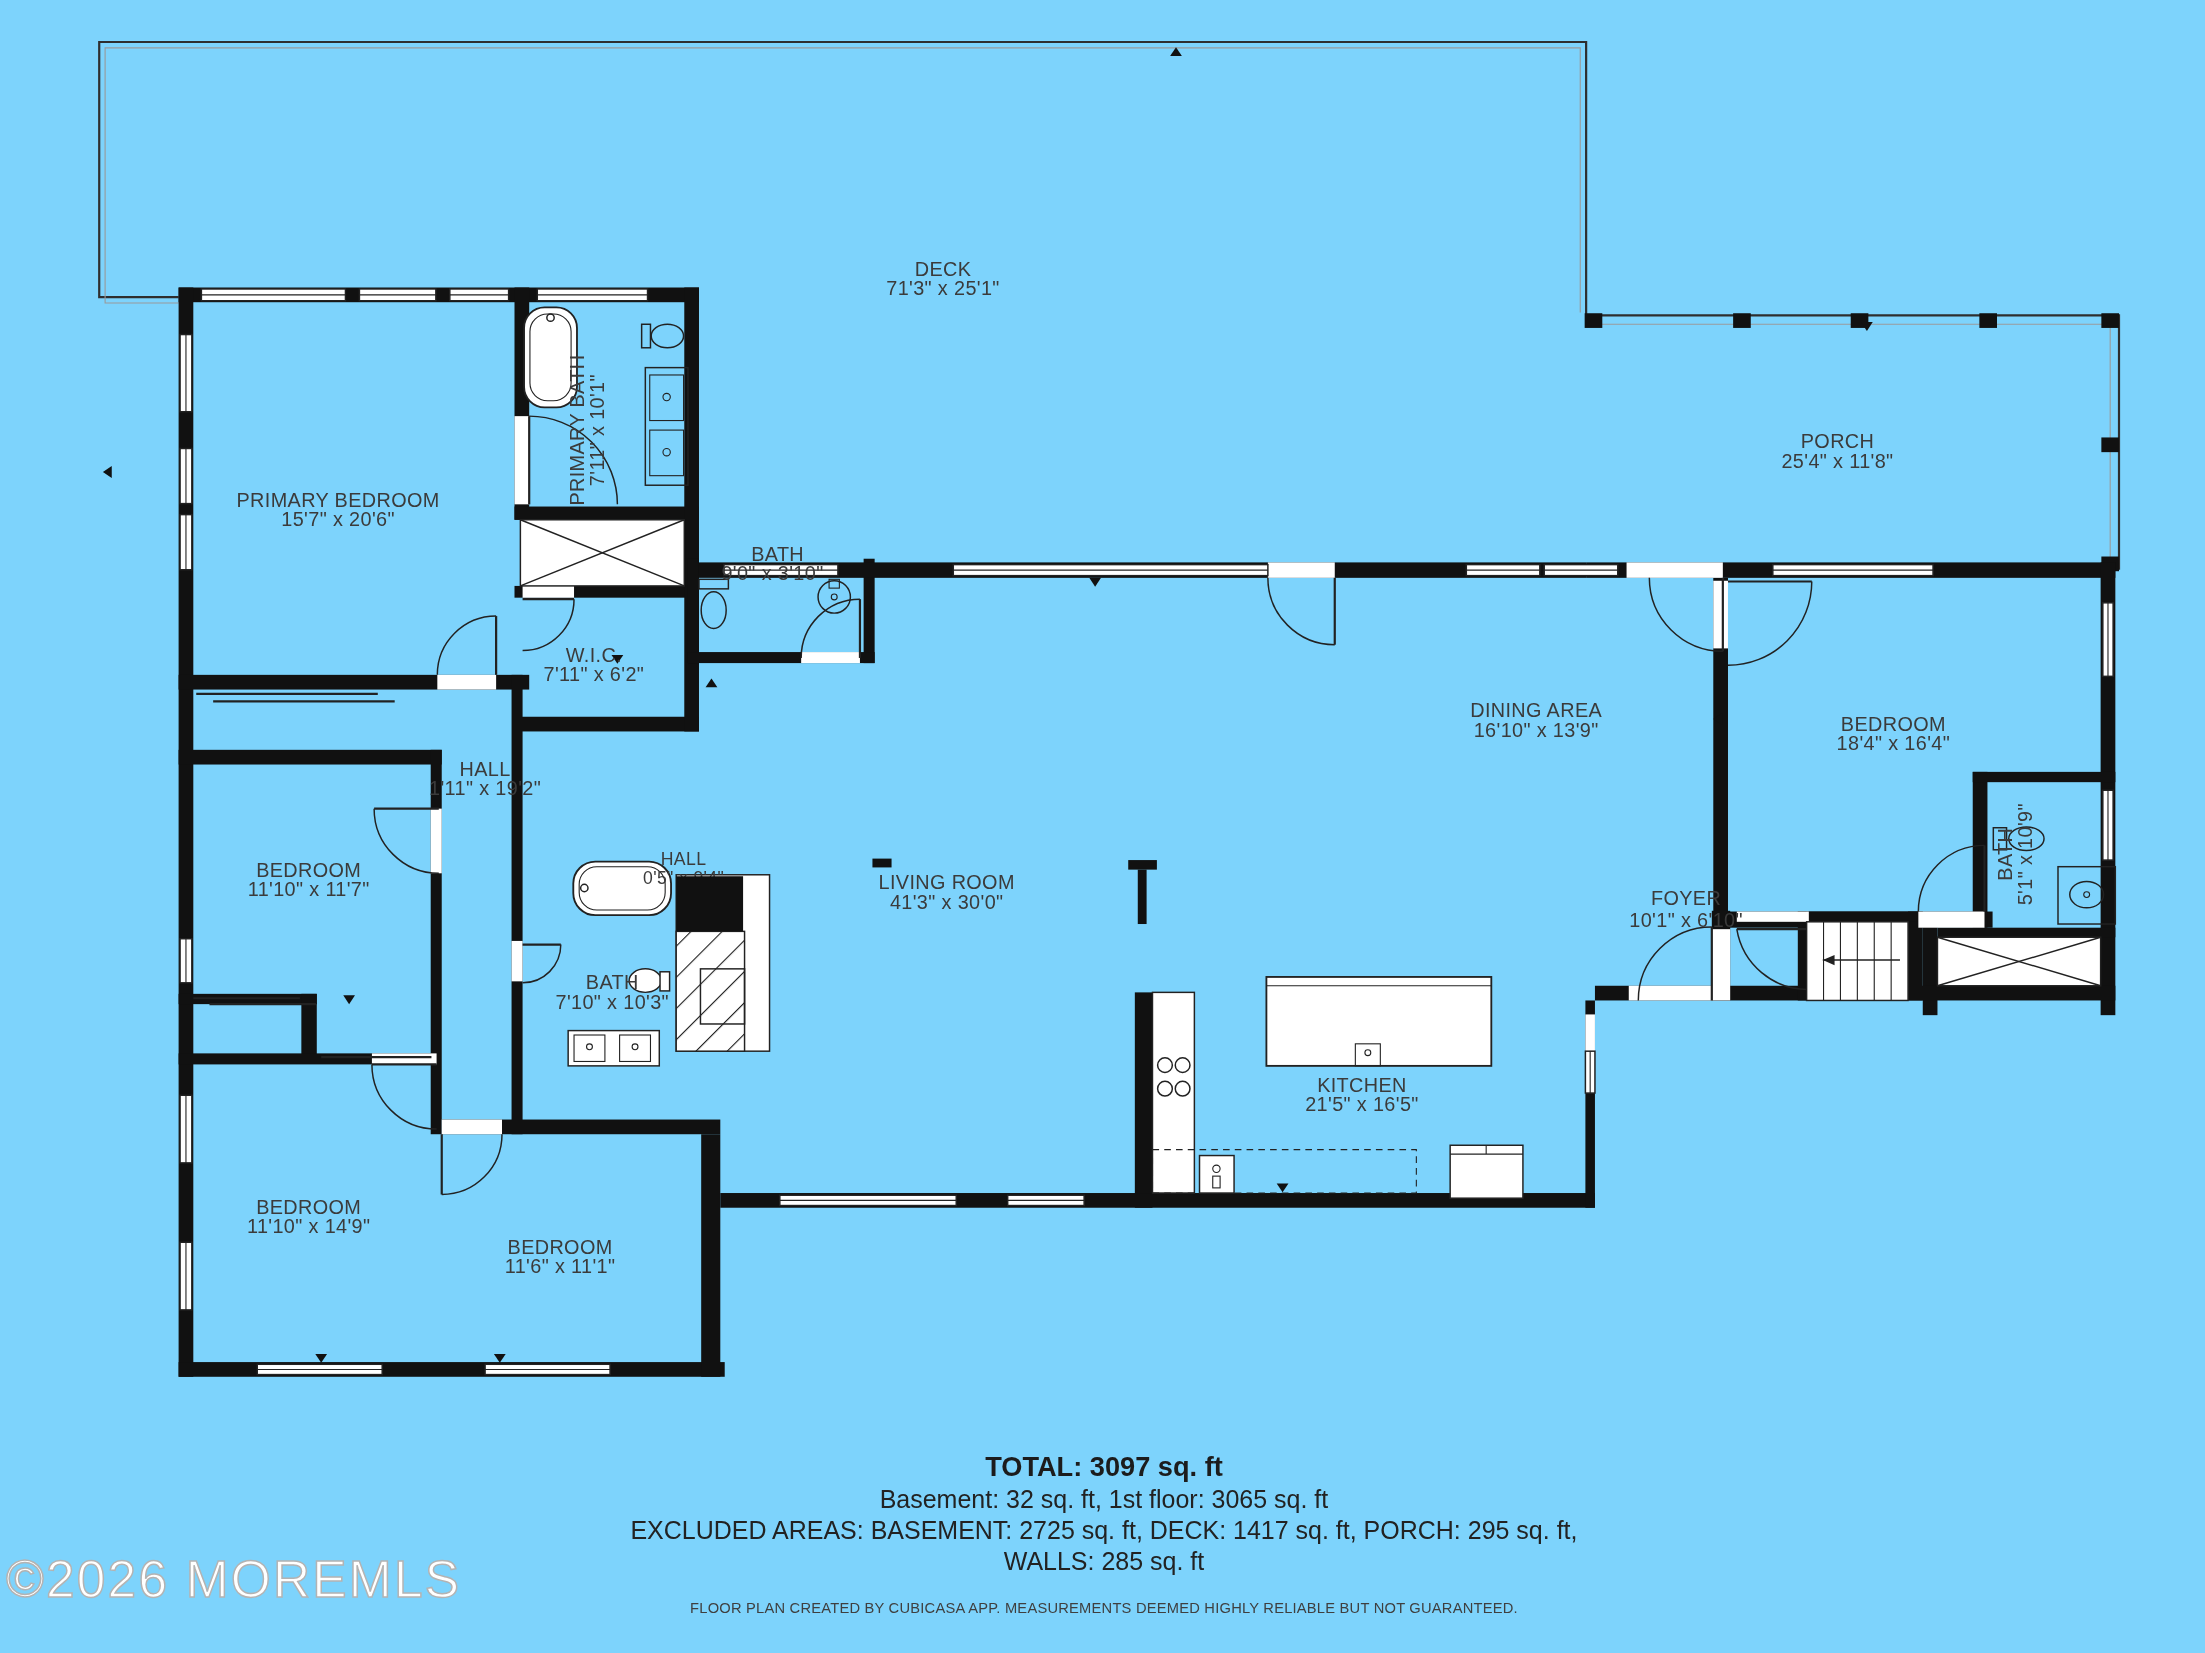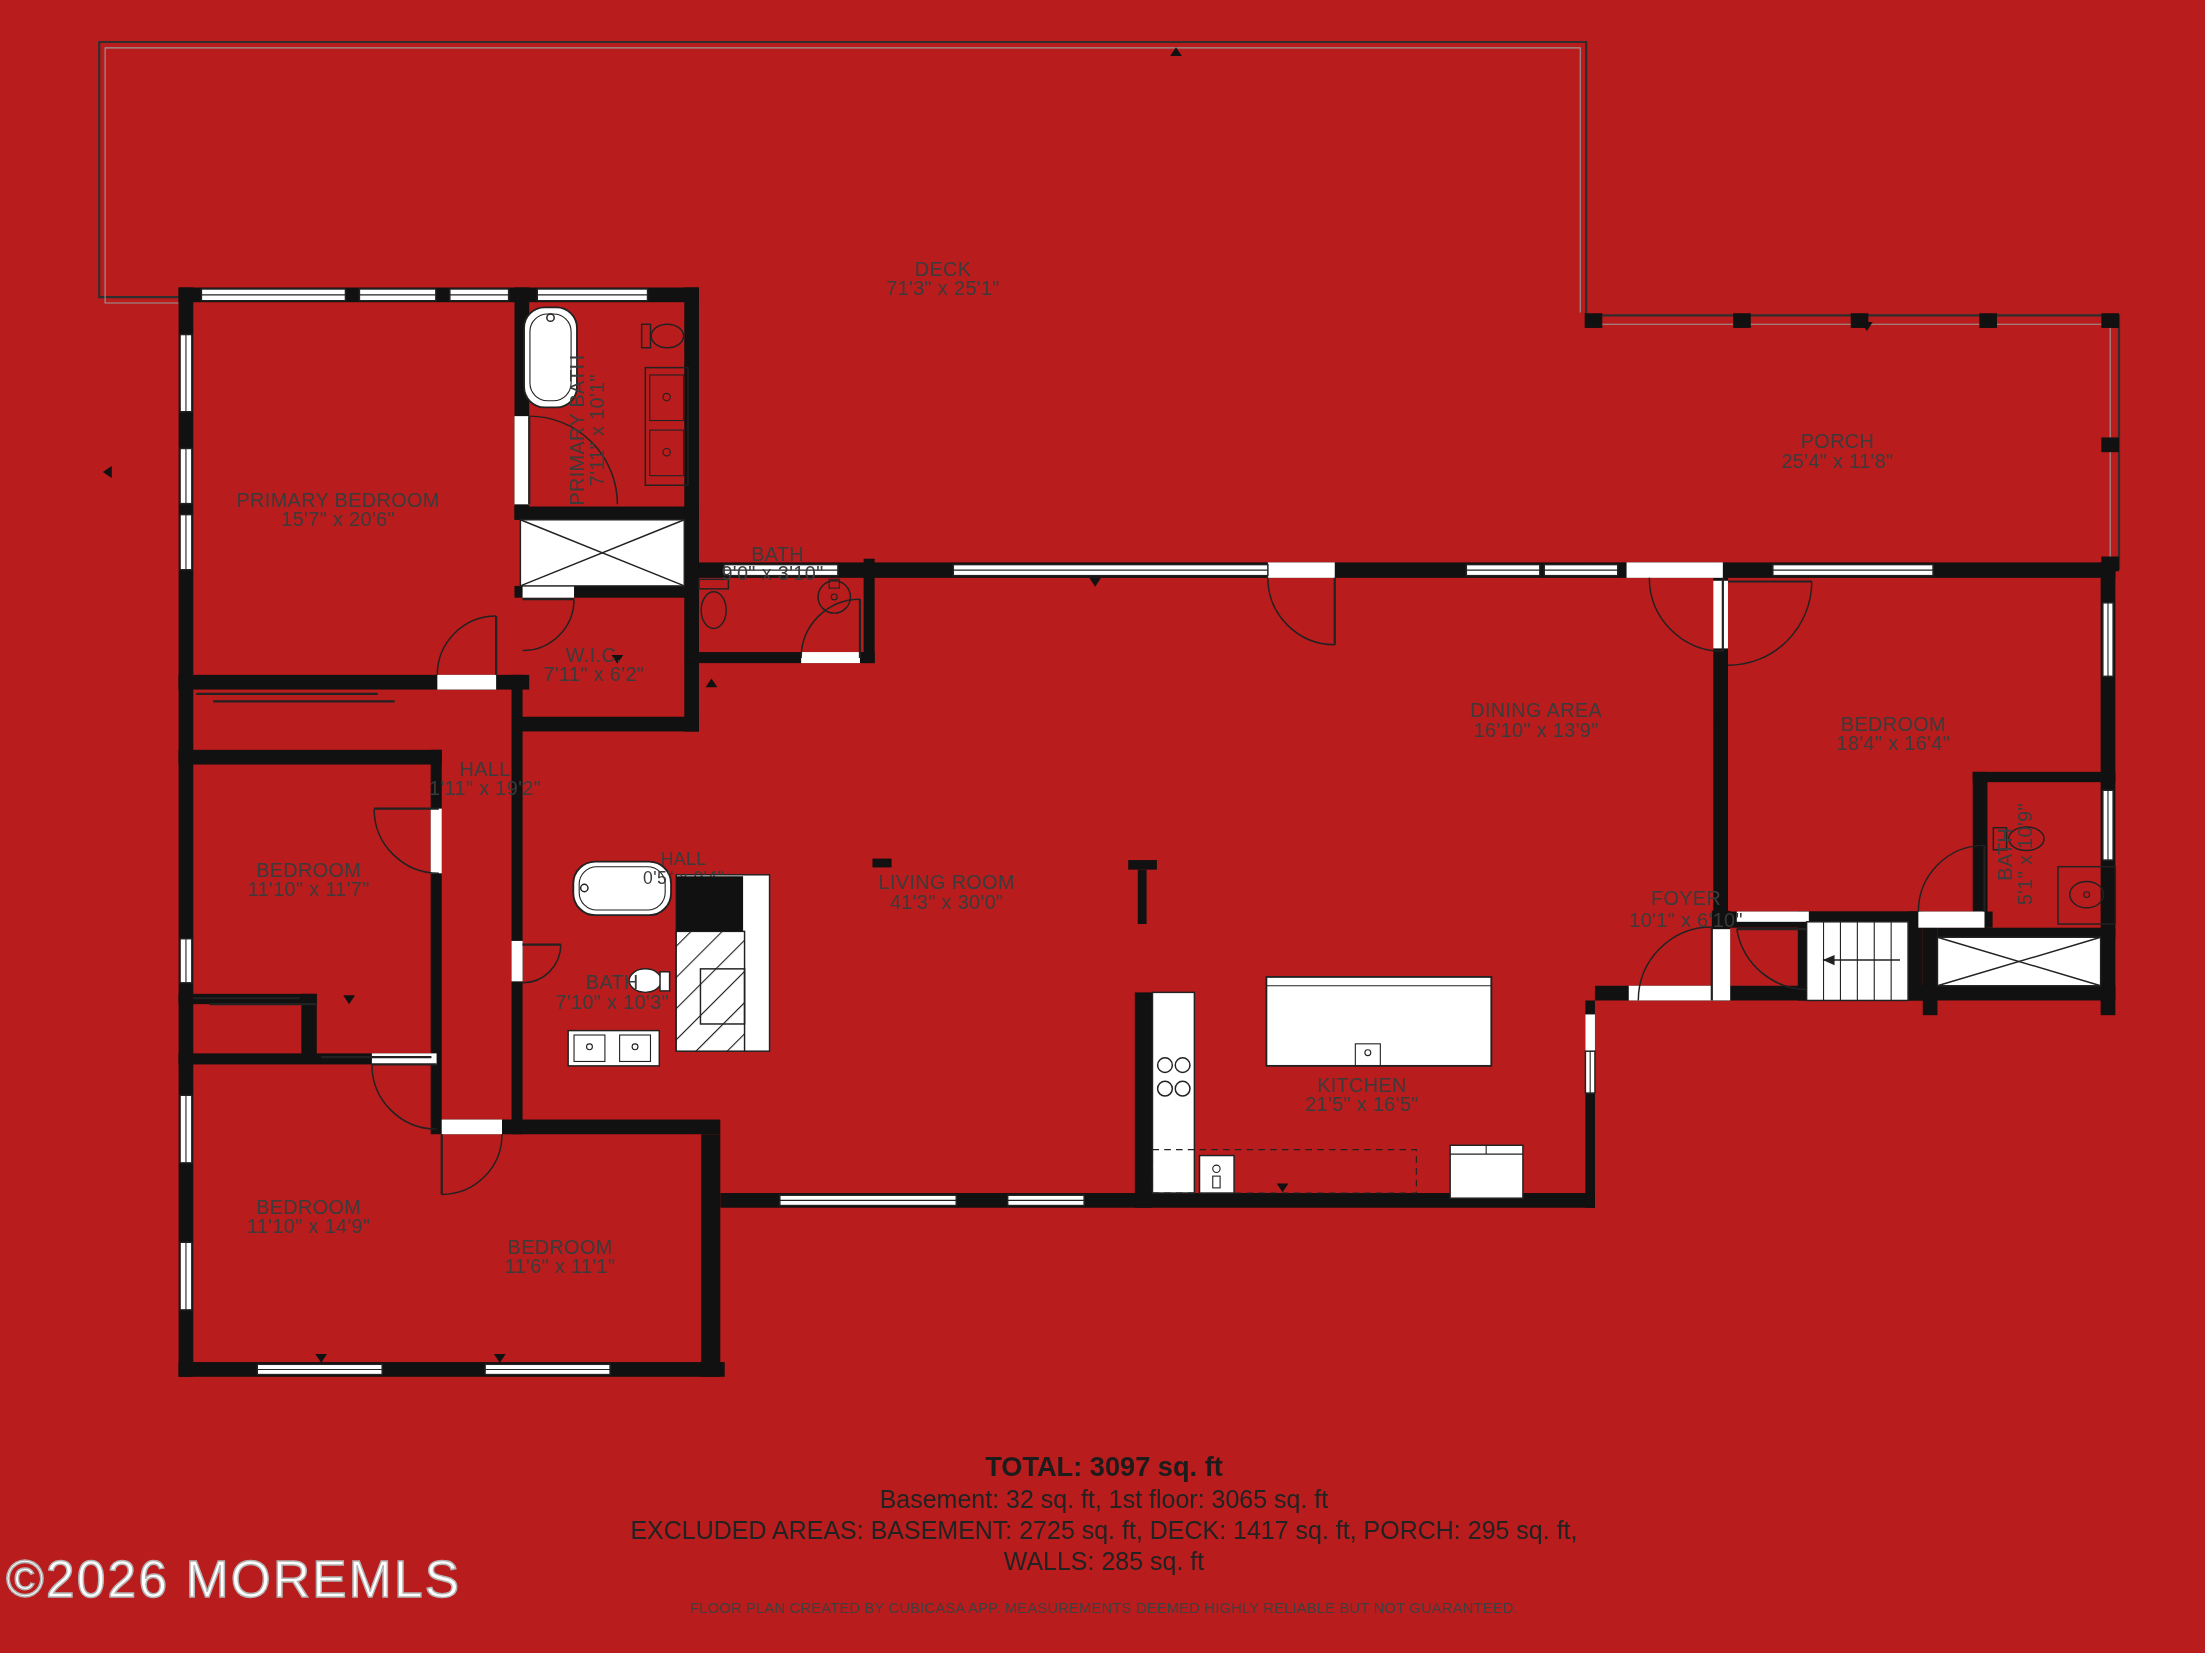--- a/index.html
+++ b/index.html
@@ -1,16 +1,16 @@
 <!DOCTYPE html>
 <html style="font-size:11.8px"><head>
 <meta charset="utf-8">
 <style>
   html,body{margin:0;padding:0;background:#ffffff;}
-  .stage{position:relative;width:2205px;height:1654px;background:#b91c1c;overflow:hidden;
+  .stage{position:relative;width:2205px;height:1654px;background:#7dd3fc;overflow:hidden;
          font-family:"Liberation Sans", sans-serif;}
   svg{position:absolute;inset:0;display:block;}
   text{font-family:"Liberation Sans", sans-serif;}
   .room-name{fill:#3b3b3b;font-size:27px;letter-spacing:.5px;}
   .room-dims{fill:#3b3b3b;font-size:27px;letter-spacing:.5px;}
   .small-lab{font-size:24px;}
   .sum-total{fill:#1c1c1c;font-size:37px;font-weight:bold;}
   .sum-line{fill:#222222;font-size:34px;}
   .disclaimer{fill:#3f3f3f;font-size:20px;letter-spacing:.3px;}
   .watermark{fill:#ffffff;stroke:#b3b3b3;stroke-width:2px;font-size:70px;letter-spacing:3px;}

